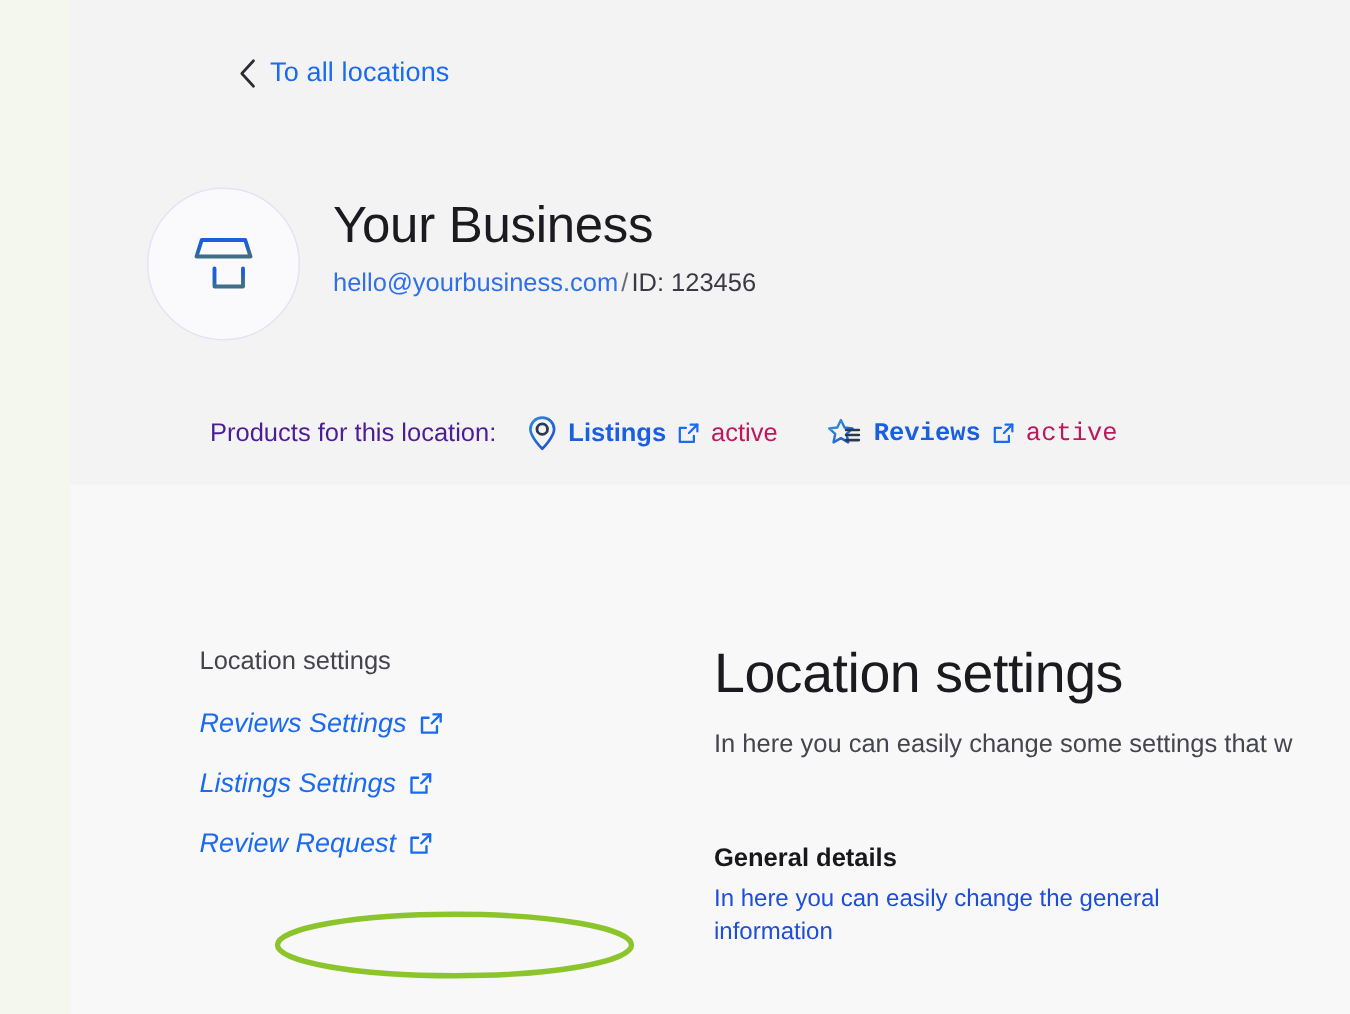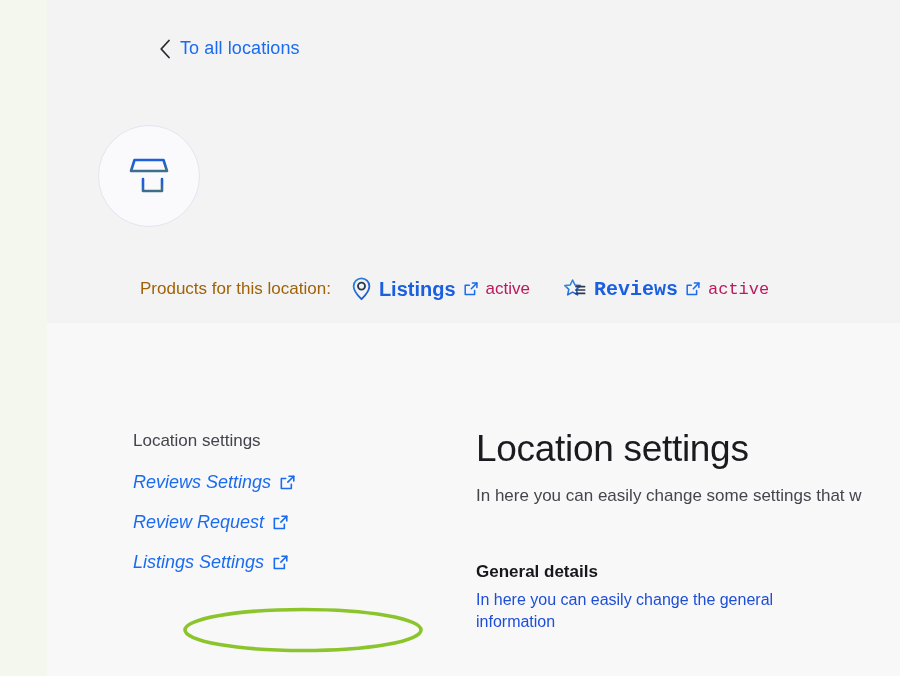--- a/index.html
+++ b/index.html
@@ -104,34 +104,34 @@
   .products-row {
     position: absolute;
     left: 93px;
     top: 277px;
     display: flex;
     align-items: center;
     white-space: nowrap;
   }
   .products-label {
     font-size: 17px;
-    color: #a16207;
+    color: #4c1d95;
     margin-right: 20px;
   }
   .product {
     display: flex;
     align-items: center;
     gap: 7px;
     margin-right: 33px;
     cursor: pointer;
   }
   .product:last-child { margin-right: 0; font-family: Liberation Mono, monospace; }
   .product-icon { display: block; flex: none; }
   .product-name {
-    font-size: 20px;
+    font-size: 17px;
     font-weight: bold;
     color: #1a5fe0;
   }
   .ext-icon { display: block; color: #1a6bf0; flex: none; }
   .product-status {
     font-size: 17px;
     color: #be185d;
   }
 
   
@@ -247,20 +247,26 @@
             <path d="M9 22 L12.5 11 L41.5 11 L45 22 Z"></path>
             <path d="M9 22 L45 22"></path>
             <path d="M17.5 22 L17.5 17"></path>
             <path d="M27 22 L27 17"></path>
             <path d="M36.5 22 L36.5 17"></path>
             <path d="M12.5 22 L12.5 44"></path>
             <path d="M21 30 L21 42 L40 42 L40 30"></path>
           </g>
         </svg>
       </div>
+      <div class="biz-text">
+        <div class="biz-name">Your Business</div>
+        <div class="biz-meta">
+          <span class="biz-email">hello@yourbusiness.com</span><span class="biz-sep">/</span><span>ID: 123456</span>
+        </div>
+      </div>
     </div>
 
     <div class="products-row">
       <span class="products-label">Products for this location:</span>
 
       <div class="product">
         <svg class="product-icon" width="21" height="24" viewBox="0 0 21 24" fill="none">
           <defs>
             <linearGradient id="pinGrad" x1="0.1" y1="0" x2="0.9" y2="1">
               <stop offset="0%" stop-color="#2f87d8"></stop>
@@ -313,30 +319,30 @@
       <div class="nav-link">
         <span class="nav-label">Reviews Settings</span>
         <svg class="ext-icon" width="17" height="17" viewBox="0 0 16 16" fill="none">
           <path d="M9.4 2.1 H13.9 V6.6" stroke="currentColor" stroke-width="1.5" stroke-linecap="round" stroke-linejoin="round"></path>
           <path d="M13.9 2.1 L8.3 7.7" stroke="currentColor" stroke-width="1.5" stroke-linecap="round"></path>
           <path d="M11.6 9.6 V13.6 H2.2 V4.2 H6.3" stroke="currentColor" stroke-width="1.5" stroke-linecap="round" stroke-linejoin="round"></path>
         </svg>
       </div>
 
       <div class="nav-link">
+        <span class="nav-label">Listings Settings</span>
+        <svg class="ext-icon" width="17" height="17" viewBox="0 0 16 16" fill="none">
+          <path d="M9.4 2.1 H13.9 V6.6" stroke="currentColor" stroke-width="1.5" stroke-linecap="round" stroke-linejoin="round"></path>
+          <path d="M13.9 2.1 L8.3 7.7" stroke="currentColor" stroke-width="1.5" stroke-linecap="round"></path>
+          <path d="M11.6 9.6 V13.6 H2.2 V4.2 H6.3" stroke="currentColor" stroke-width="1.5" stroke-linecap="round" stroke-linejoin="round"></path>
+        </svg>
+      </div>
+
+      <div class="nav-link">
         <span class="nav-label">Review Request</span>
-        <svg class="ext-icon" width="17" height="17" viewBox="0 0 16 16" fill="none">
-          <path d="M9.4 2.1 H13.9 V6.6" stroke="currentColor" stroke-width="1.5" stroke-linecap="round" stroke-linejoin="round"></path>
-          <path d="M13.9 2.1 L8.3 7.7" stroke="currentColor" stroke-width="1.5" stroke-linecap="round"></path>
-          <path d="M11.6 9.6 V13.6 H2.2 V4.2 H6.3" stroke="currentColor" stroke-width="1.5" stroke-linecap="round" stroke-linejoin="round"></path>
-        </svg>
-      </div>
-
-      <div class="nav-link">
-        <span class="nav-label">Listings Settings</span>
         <svg class="ext-icon" width="17" height="17" viewBox="0 0 16 16" fill="none">
           <path d="M9.4 2.1 H13.9 V6.6" stroke="currentColor" stroke-width="1.5" stroke-linecap="round" stroke-linejoin="round"></path>
           <path d="M13.9 2.1 L8.3 7.7" stroke="currentColor" stroke-width="1.5" stroke-linecap="round"></path>
           <path d="M11.6 9.6 V13.6 H2.2 V4.2 H6.3" stroke="currentColor" stroke-width="1.5" stroke-linecap="round" stroke-linejoin="round"></path>
         </svg>
       </div>
 
       <svg class="annotation-ellipse" viewBox="0 0 242 46">
         <ellipse cx="121" cy="23" rx="118" ry="20.5" fill="none" stroke="#8cc42c" stroke-width="3.6"></ellipse>
       </svg>

